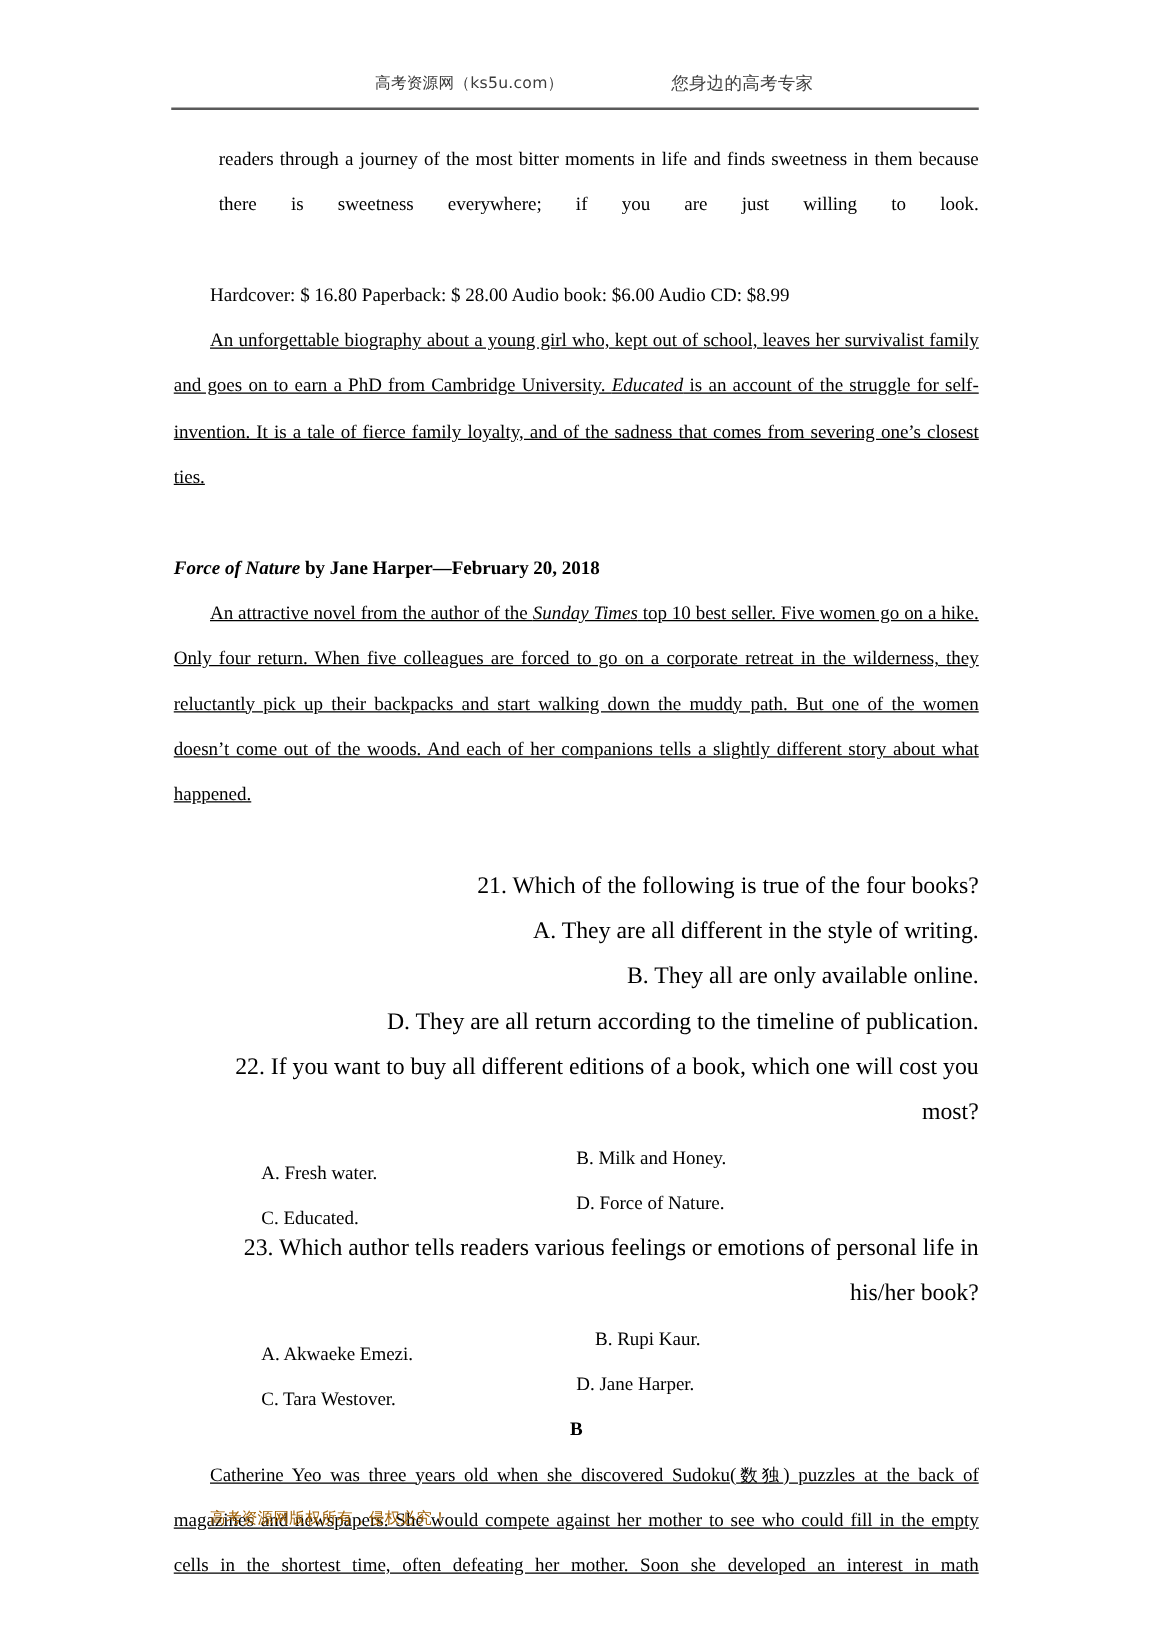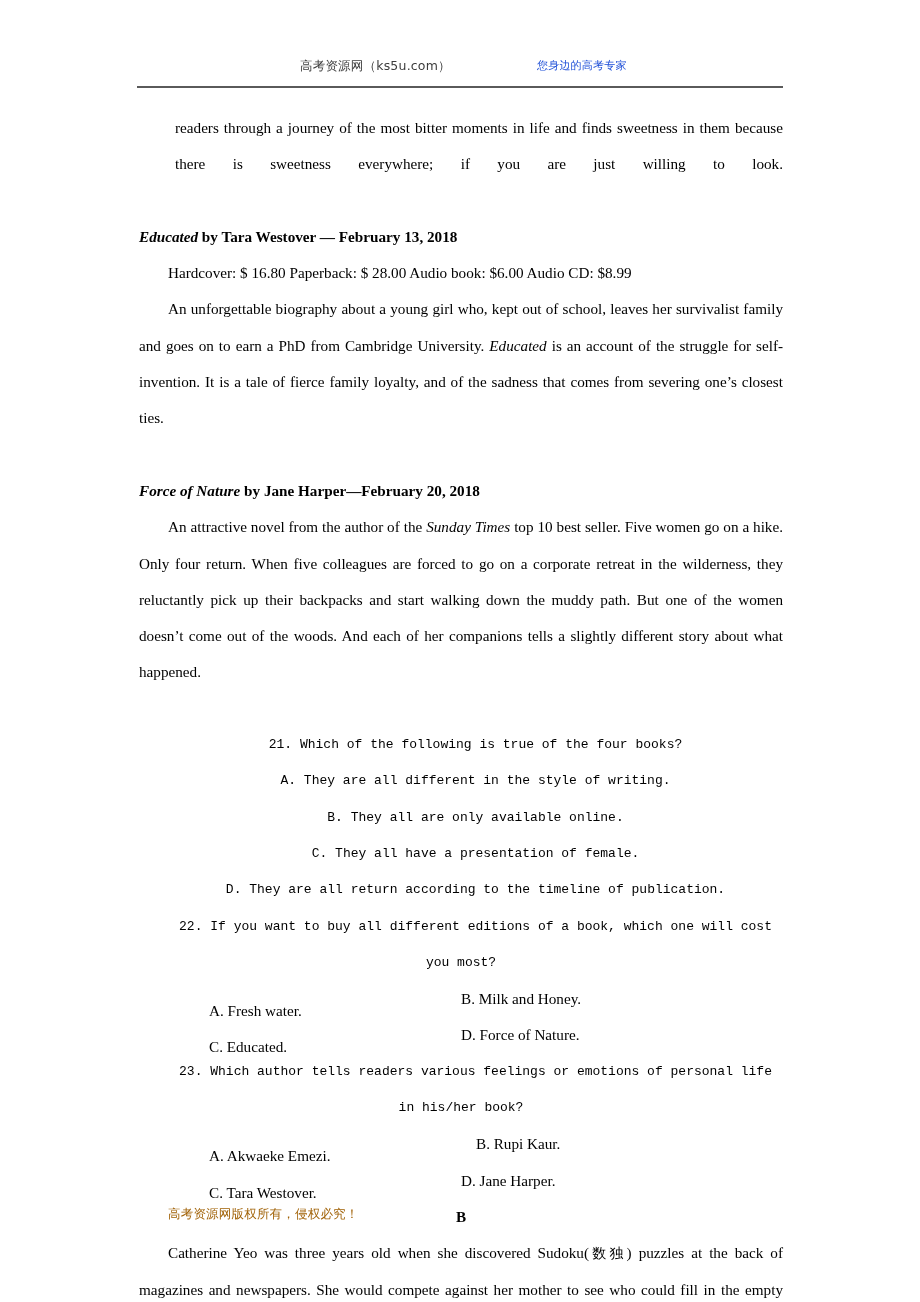--- a/index.html
+++ b/index.html
@@ -39,22 +39,22 @@
     font-size: 12.5px;
     color: #3c3c3c;
     white-space: nowrap;
     letter-spacing: 0.2px;
   }
   .header-right {
     position: absolute;
     left: 400px;
     top: 0px;
     font-family: Liberation Mono, monospace;
-    font-size: 11px;
-    color: #1d4ed8;
+    font-size: 14px;
+    color: #404040;
     white-space: nowrap;
     letter-spacing: 0.2px;
   }
   .header-rule {
     position: absolute;
     left: 137px;
     top: 86px;
     width: 646px;
     height: 2px;
     background: #5a5a5a;
@@ -74,20 +74,21 @@
     line-height: 36.3px;
     text-align: justify;
     text-justify: inter-word;
     -webkit-hyphens: none;
     hyphens: none;
   }
 
   
   .para {
     text-indent: 29px;
+    text-decoration: underline;
   }
   .para-noindent {
     text-indent: 0;
     margin-left: 36px;
   }
   
   .para::after,
   .para-noindent::after {
     content: "";
     display: inline-block;
@@ -108,24 +109,23 @@
 
   .price {
     text-indent: 29px;
     text-align: left;
     font-size: 15.2px;
     line-height: 36.3px;
   }
 
   .question {
     text-indent: 29px;
-    text-align: center;
-    font-size: 13px;
-    line-height: 36.3px;
-    font-family: Liberation Mono, monospace;
+    text-align: right;
+    font-size: 19px;
+    line-height: 36.3px;
   }
 
   .option-row {
     display: block;
     font-size: 15.2px;
     line-height: 36.3px;
     text-indent: 0;
     position: relative;
     height: 36.3px;
   }
@@ -175,35 +175,33 @@
   <div class="header">
     <div class="header-left">高考资源网（ks5u.com）</div>
     <div class="header-right">您身边的高考专家</div>
   </div>
   <div class="header-rule"></div>
 
   <div class="content">
 
     <p class="para-noindent">readers through a journey of the most bitter moments in life and finds sweetness in them because there is sweetness everywhere; if you are just willing to look.</p>
 
-    <p class="book-head"><i>Educated</i><span> by Tara Westover — February 13, 2018</span></p>
 
     <p class="price">Hardcover: $ 16.80 Paperback: $ 28.00 Audio book: $6.00 Audio CD: $8.99</p>
 
     <p class="para"><span>An unforgettable biography about a young girl who, kept out of school, leaves her survivalist family and goes on to earn a PhD from Cambridge University. </span><i>Educated</i><span> is an account of the struggle for self-invention. It is a tale of fierce family loyalty, and of the sadness that comes from severing one’s closest ties.</span></p>
 
     <p class="book-head"><i>Force of Nature</i><span> by Jane Harper—February 20, 2018</span></p>
 
 
     <p class="para"><span>An attractive novel from the author of the </span><i>Sunday Times</i><span> top 10 best seller. Five women go on a hike. Only four return. When five colleagues are forced to go on a corporate retreat in the wilderness, they reluctantly pick up their backpacks and start walking down the muddy path. But one of the women doesn’t come out of the woods. And each of her companions tells a slightly different story about what happened.</span></p>
 
     <p class="question">21. Which of the following is true of the four books?</p>
     <p class="question">A. They are all different in the style of writing.</p>
     <p class="question">B. They all are only available online.</p>
-    <p class="question">C. They all have a presentation of female.</p>
     <p class="question">D. They are all return according to the timeline of publication.</p>
 
     <p class="question">22. If you want to buy all different editions of a book, which one will cost you most?</p>
     <div class="option-row">
       <span class="opt-a">A. Fresh water.</span>
       <span class="opt-b" style="left:322px">B. Milk and Honey.</span>
     </div>
     <div class="option-row">
       <span class="opt-a">C. Educated.</span>
       <span class="opt-b" style="left:322px">D. Force of Nature.</span>

